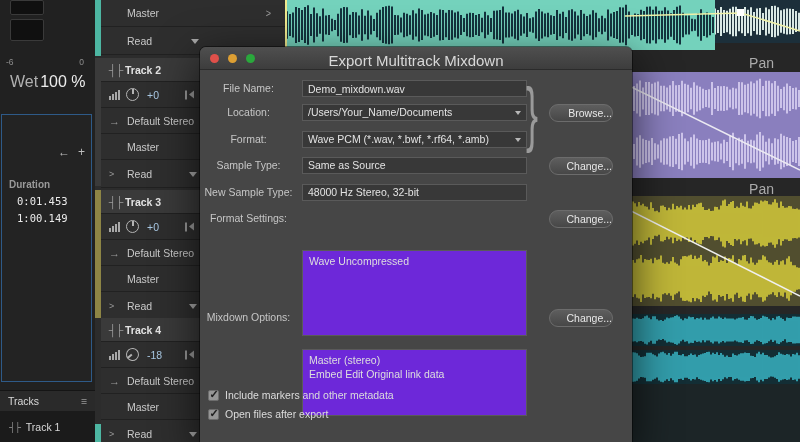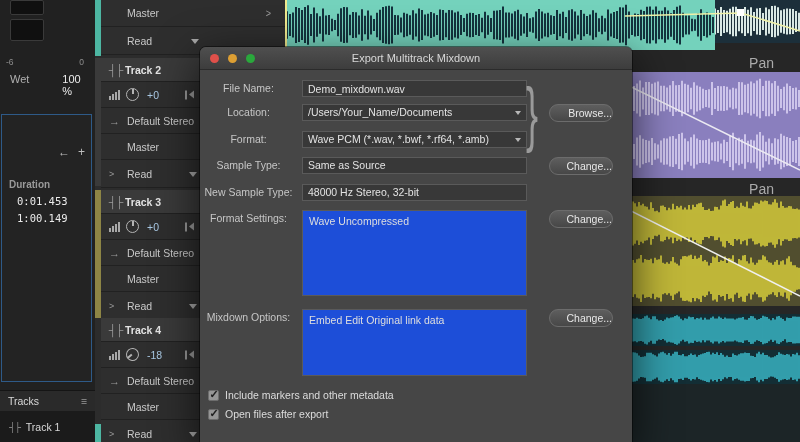--- a/index.html
+++ b/index.html
@@ -6,22 +6,22 @@
   html,body { background:#0d0d0d; }
   .app { position:relative; width:800px; height:442px; overflow:hidden; background:#1f1f1f;
          font-family:"Liberation Sans",sans-serif; }
   .abs { position:absolute; }
 
   
   .left-panel { left:0; top:0; width:95px; height:442px; background:#212121; z-index:2; }
   .meter-box { position:absolute; background:#101010; border:1px solid #3a3a3a; border-radius:2px; }
   .scale-row { position:absolute; left:6px; top:57px; width:78px; display:flex; justify-content:space-between;
                color:#8f8f8f; font-size:8.5px; }
-  .wet-row { position:absolute; left:10px; top:73px; width:82px; display:flex; gap:33px;
-             color:#b0b0b0; font-size:11px; }
+  .wet-row { position:absolute; left:10px; top:73px; width:82px; display:flex; gap:2px;
+             color:#b0b0b0; font-size:16px; }
   .wet-row .val { color:#ececec; }
   .sel-panel { position:absolute; left:1px; top:114px; width:91px; height:268px; background:#232323;
                border:1px solid #2e5a88; }
   .sel-icons { position:absolute; right:6px; top:30px; color:#bdbdbd; font-size:12px; display:flex; gap:8px; }
   .dur-label { position:absolute; left:7px; top:64px; color:#9a9a9a; font-size:10px;font-weight:bold; }
   .time1 { position:absolute; left:15px; top:80px; color:#ececec; font-size:10.5px; font-family:"DejaVu Sans Mono",monospace; }
   .time2 { position:absolute; left:15px; top:97px; color:#ececec; font-size:10.5px; font-family:"DejaVu Sans Mono",monospace; }
   .tracks-head { position:absolute; left:0; top:390px; width:95px; height:21px; background:#2a2a2a;
                  border-top:1px solid #151515; color:#d8d8d8; font-size:10.5px; display:flex;
                  align-items:center; justify-content:space-between; padding:0 8px; }
@@ -65,31 +65,31 @@
   svg.wave { position:absolute; left:0; }
   .envsvg { position:absolute; }
 
   
   .dialog { left:200px; top:47px; width:432px; height:400px; z-index:10; background:#464646;
             border-radius:6px 6px 0 0;
             box-shadow:0 12px 45px rgba(0,0,0,.7), 0 0 0 1px rgba(0,0,0,.45); }
   .titlebar { position:absolute; left:0; top:0; width:100%; height:23px;
               background:linear-gradient(#4f4f4f,#3d3d3d); border-radius:6px 6px 0 0;
               border-bottom:1px solid #2b2b2b; }
-  .title { position:absolute; width:100%; text-align:center; top:5px; color:#d8d8d8; font-size:11px; }
+  .title { position:absolute; width:100%; text-align:center; top:5px; color:#d8d8d8; font-size:15px; }
   .light { position:absolute; top:7px; width:9px; height:9px; border-radius:50%; }
   .fldlabel { position:absolute; left:0; width:97px; text-align:center; color:#c6c6c6; font-size:10.5px; }
   .fld { position:absolute; left:102px; width:225px; height:17px; background:#383838;
          border:1px solid #5a5a5a; color:#e3e3e3; font-size:10.5px; line-height:15px;
          padding:0 5px; white-space:nowrap; overflow:hidden; font-family:"Liberation Sans",sans-serif; outline:none; }
   .fld.dd::after { content:""; position:absolute; right:5px; top:6px; width:0; height:0;
                    border-left:3.5px solid transparent; border-right:3.5px solid transparent;
                    border-top:4.5px solid #b8b8b8; }
-  .box { position:absolute; left:102px; width:225px; background:#1d4ed8; border:1px solid #5a5a5a;
-         color:#dedede; font-size:10.5px; padding:3px 6px; line-height:14px; }
+  .box { position:absolute; left:102px; width:225px; background:#6d28d9; border:1px solid #5a5a5a;
+         color:#dedede; font-size:10.5px; padding:3px 6px; line-height:14px;margin-top:40px; }
   .btn { position:absolute; left:349px; width:64px; height:18px; border-radius:9px;
          background:linear-gradient(#5e5e5e,#474747); border:1px solid #6c6c6c;
          color:#e8e8e8; font-size:10.5px; text-align:right; line-height:16px; }
   .brace { position:absolute; left:320px; top:30px; height:72px; color:#9a9a9a;
            font-size:72px; line-height:72px; font-weight:100; transform:scaleX(.5); }
   .cbrow { position:absolute; display:flex; align-items:center; gap:6px; }
   .cb { width:11px; height:11px; background:#969696; border:1px solid #6d6d6d; border-radius:2px;
         position:relative; flex:0 0 auto; }
   .cb .tick { position:absolute; left:0.5px; top:-3px; color:#1e1e1e; font-size:11px; font-weight:bold; }
   .cblabel { color:#dcdcdc; font-size:10.5px; }
@@ -348,20 +348,21 @@
     <div class="fld" style="top:137px">48000 Hz Stereo, 32-bit</div>
 
     <div class="fldlabel" style="top:165px">Format Settings:</div>
     <div class="box" style="top:163px;height:86px">
       <div>Wave Uncompressed</div>
     </div>
     <div class="btn" style="top:163px">Change...</div>
 
     <div class="fldlabel" style="top:264px">Mixdown Options:</div>
     <div class="box" style="top:262px;height:67px">
+      <div>Master (stereo)</div>
       <div>Embed Edit Original link data</div>
     </div>
     <div class="btn" style="top:262px">Change...</div>
 
     <div class="cbrow" style="left:8px;top:342px">
       <span class="cb">
           <span class="tick">✓</span>
         </span>
       <span class="cblabel">Include markers and other metadata</span>
     </div>

